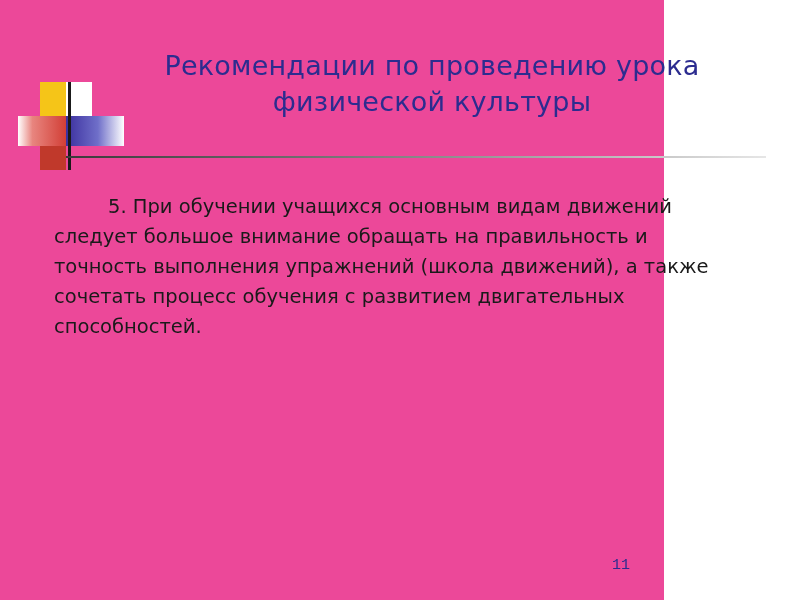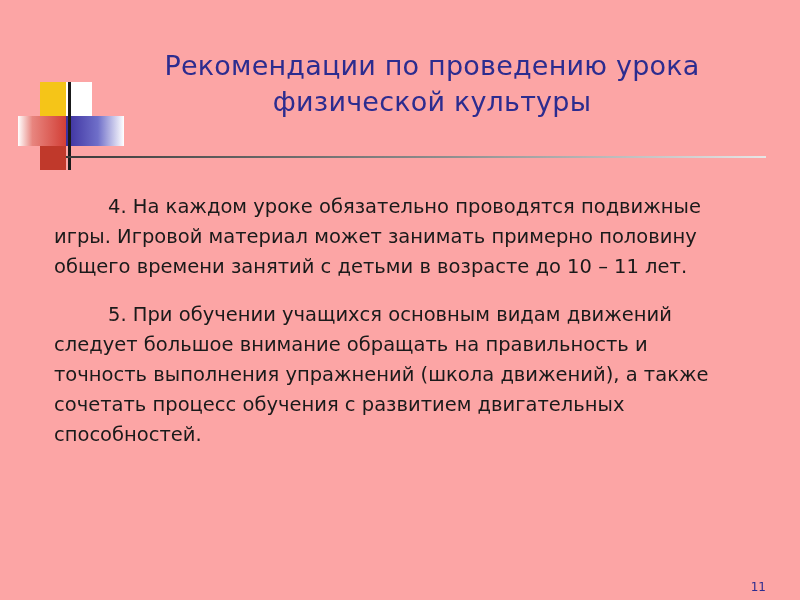--- a/index.html
+++ b/index.html
@@ -8,23 +8,23 @@
   }
   body {
     width: 800px;
     height: 600px;
     background: #ffffff;
     font-family: "DejaVu Sans", sans-serif;
     overflow: hidden;
   }
   .slide {
     position: relative;
-    width: 800px;
+    width: 664px;
     height: 600px;
-    background: #fca5a5;
+    background: #ec4899;
   }
 
   
   .deco {
     position: absolute;
     left: 18px;
     top: 82px;
     width: 110px;
     height: 88px;
   }
@@ -113,23 +113,24 @@
     text-indent: 54px;
   }
   .body p:last-child {
     margin-bottom: 15px;
   }
 
   
   .pagenum {
     position: absolute;
     right: 34px;
-    bottom: 6px;
+    bottom: 26px;
     color: #2c2c8f;
-    font-size: 12px;
+    font-size: 15px;
+    font-family: Liberation Mono, monospace;
   }
 </style>
 </head>
 <body>
 
 <div class="slide">
 
   <div class="deco">
     <div class="sq sq-yellow"></div>
     <div class="sq sq-blue"></div>
@@ -137,19 +138,18 @@
     <div class="sq sq-violet"></div>
     <div class="sq sq-darkred"></div>
     <div class="vline"></div>
   </div>
 
   <div class="title">Рекомендации по проведению урока физической культуры</div>
 
   <div class="rule"></div>
 
   <div class="body">
-    <p>4. На каждом уроке обязательно проводятся подвижные игры. Игровой материал может занимать примерно половину общего времени занятий с детьми в возрасте до 10 – 11 лет.</p>
     <p>5. При обучении учащихся основным видам движений следует большое внимание обращать на правильность и точность выполнения упражнений (школа движений), а также сочетать процесс обучения с развитием двигательных способностей.</p>
   </div>
 
   <div class="pagenum">11</div>
 
 </div>
 
 </body></html>

